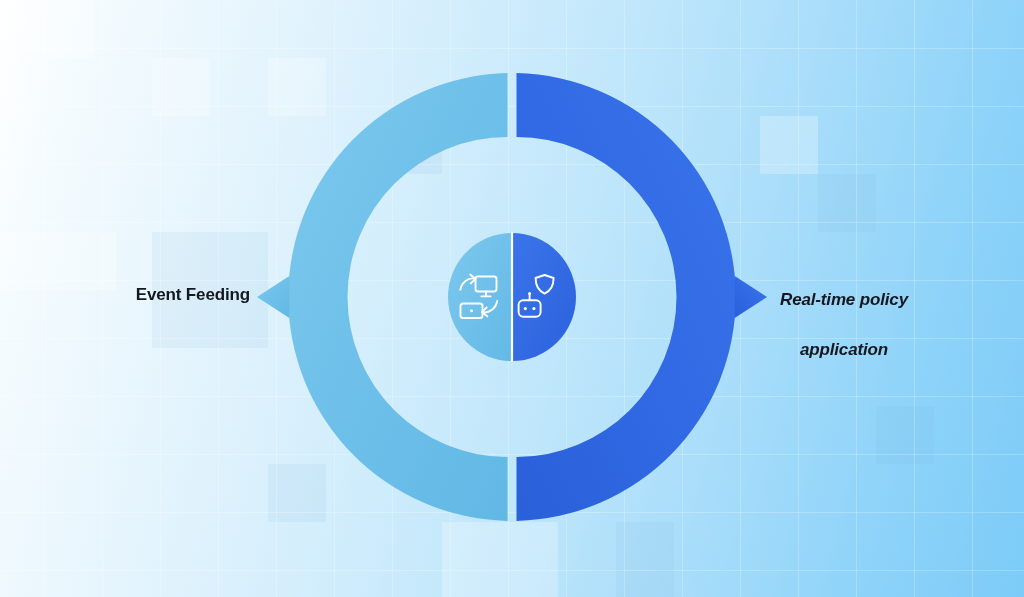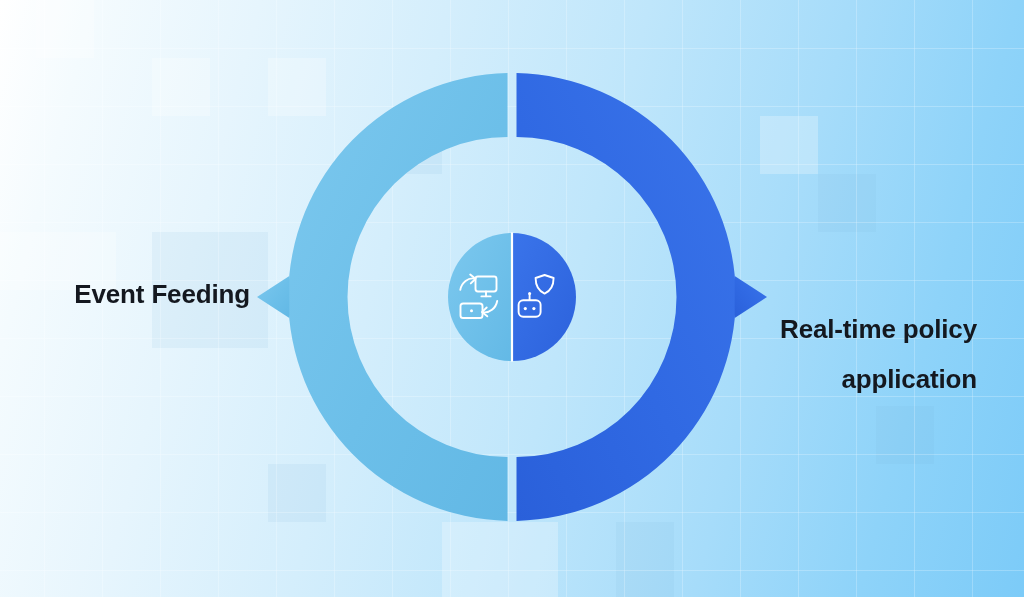--- a/index.html
+++ b/index.html
@@ -65,35 +65,36 @@
     left: 0;
     top: 0;
     width: 1024px;
     height: 597px;
   }
 
   
   .label {
     position: absolute;
     color: #14181f;
-    font-size: 26px;
+    font-size: 17px;
     font-weight: 700;
     letter-spacing: -0.15px;
     line-height: 25px;
     white-space: pre-line;
   }
   .label-left {
     right: 774px;
     top: 282px;
     text-align: right;
   }
   .label-right {
     left: 780px;
-    top: 292px;
-    text-align: right;
+    top: 262px;
+    text-align: center;
+    font-style: italic;
   }
 </style>
 </head>
 <body>
 
 <div id="stage">
 
   <div class="bg-base"></div>
   <div class="bg-tiles">
     <div class="tile" style="left:36px;  top:0px;   width:58px;  height:58px;"></div>

